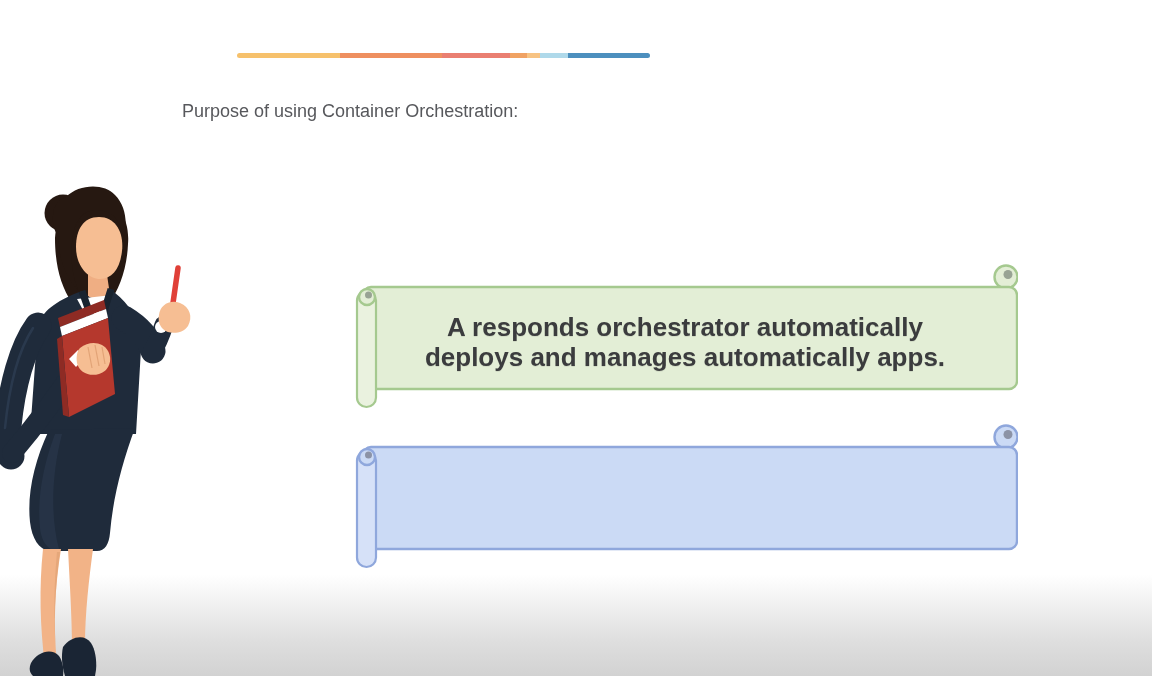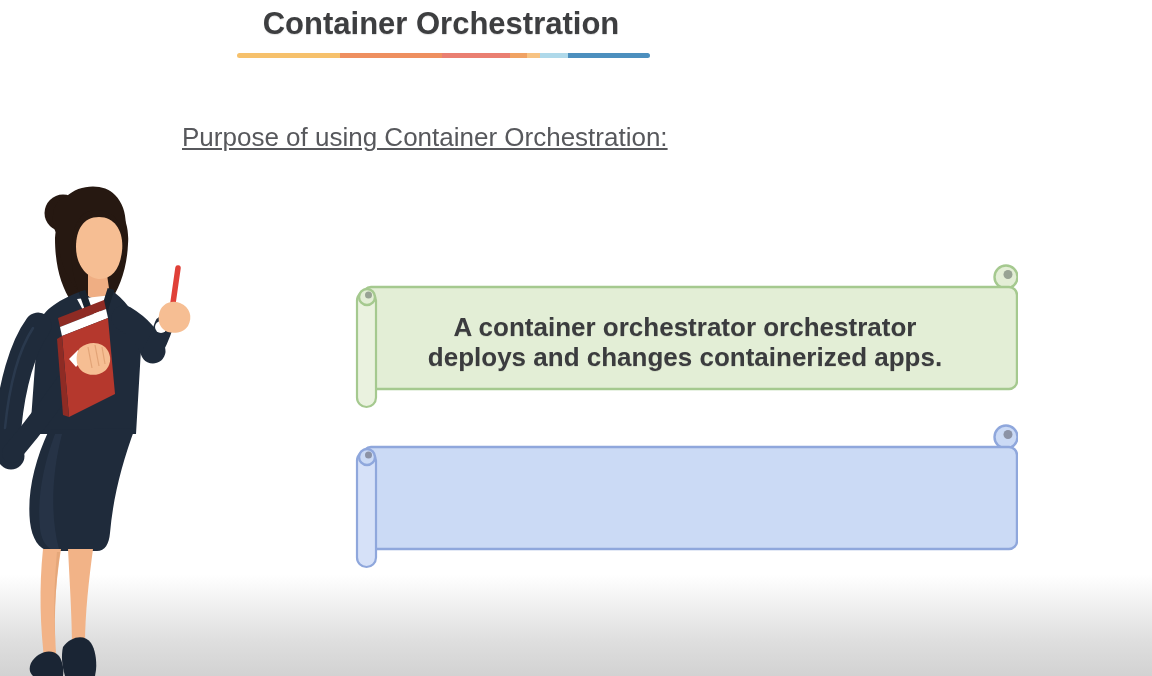--- a/index.html
+++ b/index.html
@@ -16,22 +16,22 @@
     position:absolute;left:180px;top:6px;width:522px;
     text-align:center;font-size:31px;font-weight:700;color:#3d3e40;
     text-shadow:0 1px 1px rgba(0,0,0,0.12);
     white-space:nowrap;
   }
   .underline{
     position:absolute;left:237px;top:53px;width:413px;height:4.5px;
     display:flex;border-radius:3px;overflow:hidden;
   }
   .subtitle{
-    position:absolute;left:182px;top:122px;
-    font-size:26px;font-weight:400;color:#57585c;white-space:nowrap;text-decoration:underline;
+    position:absolute;left:182px;top:101px;
+    font-size:18px;font-weight:400;color:#57585c;white-space:nowrap;
   }
   .scroll{
     position:absolute;left:353px;width:665px;height:145px;
   }
   .scroll.green{top:264px;}
   .scroll.blue{top:424px;}
   .scroll svg{position:absolute;left:0;top:0;}
   .scroll .body{fill:var(--fill);stroke:var(--stroke);stroke-width:2.4px;}
   .scroll .strip{fill:var(--strip);stroke:var(--stroke);stroke-width:2.2px;}
   .scroll .dot{fill:var(--dot);}
@@ -44,21 +44,20 @@
   }
   .figure{
     position:absolute;left:0;top:176px;width:205px;height:500px;
   }
 </style>
 </head>
 <body>
 
 <div class="stage">
 
-  <div class="title">Container Orchestration</div>
   <div class="underline">
       <span style="background: rgb(246, 193, 108); flex: 0 0 25%;"></span>
       <span style="background: rgb(238, 143, 96); flex: 0 0 24.7%;"></span>
       <span style="background: rgb(234, 127, 113); flex: 0 0 16.5%;"></span>
       <span style="background: rgb(240, 162, 99); flex: 0 0 4.1%;"></span>
       <span style="background: rgb(247, 195, 131); flex: 0 0 3.1%;"></span>
       <span style="background: rgb(175, 217, 234); flex: 0 0 6.8%;"></span>
       <span style="background: rgb(76, 143, 190); flex: 0 0 19.8%;"></span>
     </div>
 
@@ -67,22 +66,22 @@
   <div class="scroll green" style="--fill: #E3EED6; --stroke: #A5C98F; --strip: #EAF2DF; --dot: #98A394;">
     <svg viewBox="0 0 665 145" width="665" height="145">
       <circle class="body" cx="653" cy="13" r="11.5"></circle>
       <circle class="dot" cx="655" cy="10.5" r="4.5"></circle>
       <rect class="body" x="10" y="23" width="654" height="102" rx="8"></rect>
       <rect class="strip" x="4" y="27" width="19" height="116" rx="9.5"></rect>
       <circle class="body" cx="14" cy="33" r="8"></circle>
       <circle class="dot" cx="15.5" cy="31" r="3.5"></circle>
     </svg>
     <div class="text">
-      <span>A container orchestrator orchestrator</span>
-      <span>deploys and changes containerized apps.</span>
+      <span>A responds orchestrator automatically</span>
+      <span>deploys and manages automatically apps.</span>
     </div>
   </div>
 
   <div class="scroll blue" style="--fill: #CBDAF5; --stroke: #8FA7DC; --strip: #D6E1F8; --dot: #8C93A6;">
     <svg viewBox="0 0 665 145" width="665" height="145">
       <circle class="body" cx="653" cy="13" r="11.5"></circle>
       <circle class="dot" cx="655" cy="10.5" r="4.5"></circle>
       <rect class="body" x="10" y="23" width="654" height="102" rx="8"></rect>
       <rect class="strip" x="4" y="27" width="19" height="116" rx="9.5"></rect>
       <circle class="body" cx="14" cy="33" r="8"></circle>

